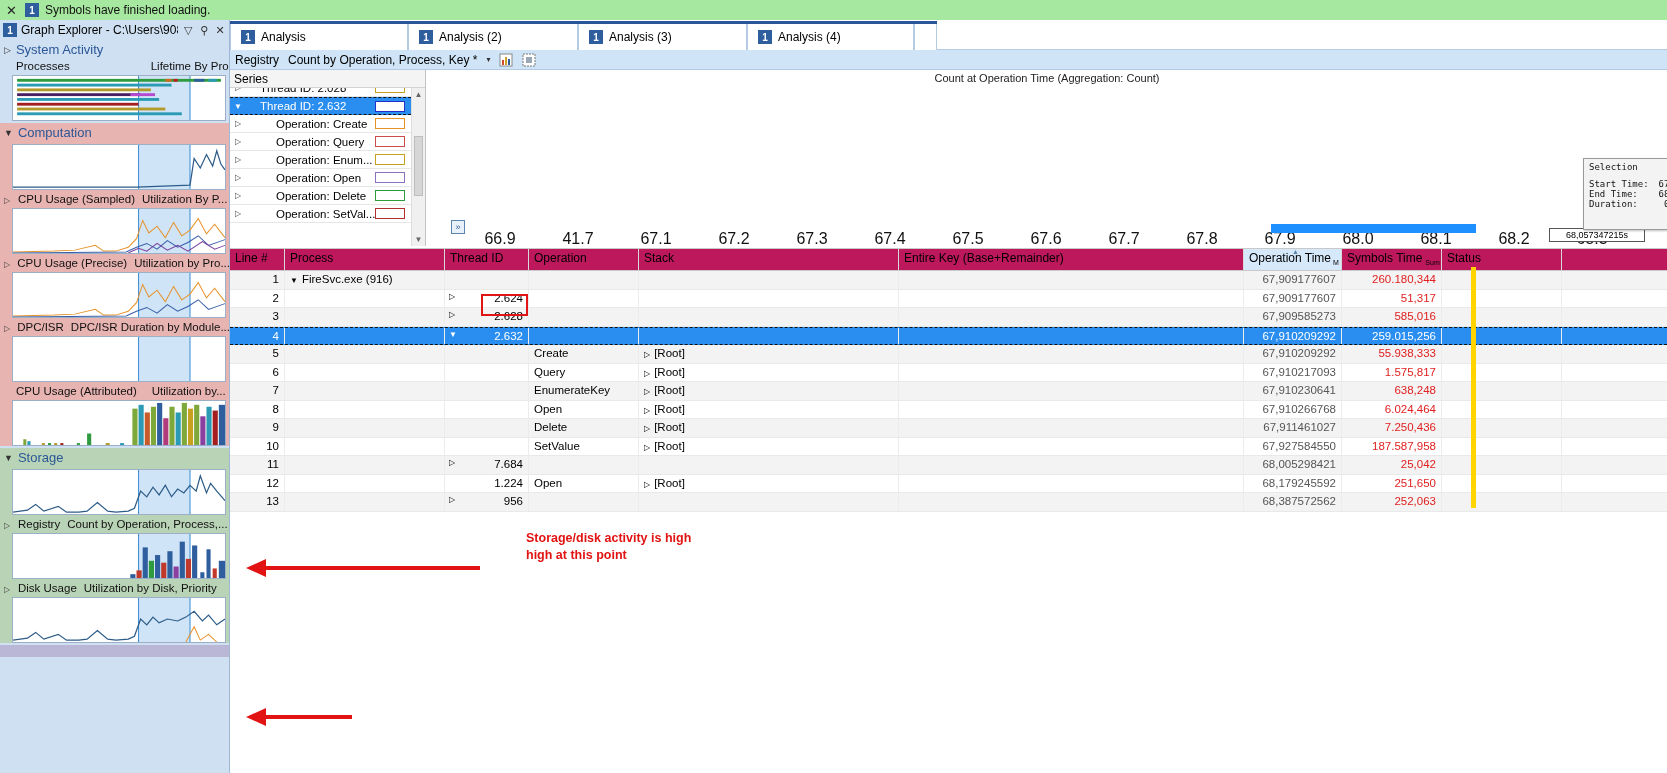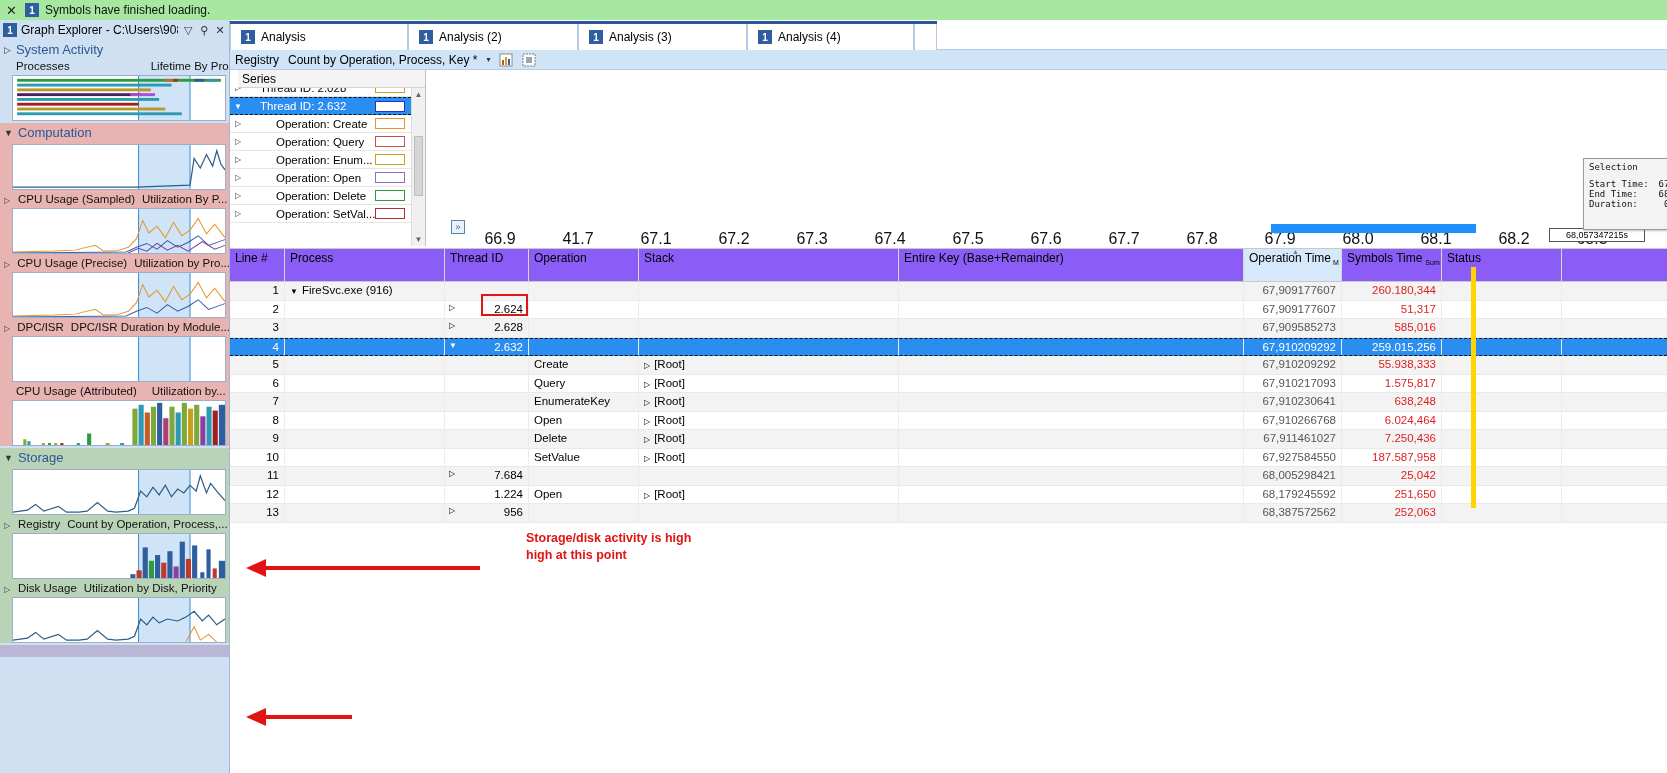--- a/index.html
+++ b/index.html
@@ -94,21 +94,21 @@
   #viewbar .caret { font-size:8px; color:#333; }
   #viewbar .tbtn { width:14px; height:14px; position:relative; cursor:pointer; }
 
   
   #series {
     position:absolute; left:0; top:50px; width:196px; height:176px;
     background:#fff; border-right:1px solid #c3c3c3;
   }
   #series-hdr {
     height:18px; background:#f4f4f4; border-bottom:1px solid #d4d4d4;
-    font-size:12px; padding-left:4px; display:flex; align-items:center;margin-left:8px;
+    font-size:12px; padding-left:4px; display:flex; align-items:center;
   }
   .srow {
     height:18px; display:flex; align-items:center; font-size:11.5px;
     border-bottom:1px solid #e6e6e6; position:relative;
   }
   .srow .tri { width:16px; text-align:center; font-size:8px; color:#444; }
   .srow .lbl { flex:1 1 auto; white-space:nowrap; overflow:hidden; }
   .srow .swatch { width:30px; height:11px; border:1.5px solid #888; background:#fff; margin-right:6px; }
   .srow.sel { background:#2a8ef0; color:#fff; border-top:1px dashed #111; border-bottom:1px dashed #111; }
   .srow.sel .tri { color:#fff; }
@@ -134,21 +134,21 @@
     position:absolute; left:0; top:2px; width:100%; text-align:center;
     font-size:11px; color:#222;
   }
   #plot { position:absolute; left:38px; top:22px; right:0; height:132px; }
   .ylab { position:absolute; right:100%; margin-right:5px; font-size:11px; color:#111; white-space:nowrap; }
   #xaxis { position:absolute; left:38px; right:0; top:154px; height:22px; }
   .xlab { position:absolute; font-size:16px; color:#111; transform:translateX(-50%); top:6px; }
 
   
   #grid { position:absolute; left:0; top:228px; width:1437px; height:260px; background:#fff; }
-  #grid-hdr { display:flex; height:34px; background:#8b5cf6; border-bottom:1px solid #c9c9c9;
+  #grid-hdr { display:flex; height:23px; background:#be185d; border-bottom:1px solid #c9c9c9;
               border-top:1px solid #c9c9c9; font-size:12px; }
   #grid-hdr .c { border-right:1px solid #d8d8d8; padding:2px 5px 0 5px; white-space:nowrap; position:relative; }
   .grow { display:flex; height:18.5px; font-size:11.5px; border-bottom:1px solid #e9e9e9; }
   .grow .c { border-right:1px solid #ececec; padding:2px 5px 0 5px; white-space:nowrap; overflow:hidden; }
   .grow:nth-child(odd) { background:#f3f3f3; }
   .grow.sel { background:#2a8ef0; color:#fff; border-top:1px dashed #111; border-bottom:1px dashed #111; }
   .c.num { text-align:right; }
   .c.red { color:#e02020; text-align:right; }
   .grow.sel .c.red { color:#fff; }
   .c.gray { color:#555; text-align:right; }
@@ -492,20 +492,21 @@
       </div>
     </div>
     <div id="series-scroll">
       <div class="up">▲</div>
       <div class="thumbv"></div>
       <div class="dn" style="position:absolute;bottom:0;left:0;right:0">▼</div>
     </div>
   </div>
 
   <div id="chart">
+    <div id="chart-title">Count at Operation Time (Aggregation: Count)</div>
     <div id="xaxis">
       <span class="xlab" style="left:35px">66.9</span>
       <span class="xlab" style="left:113px">41.7</span>
       <span class="xlab" style="left:191px">67.1</span>
       <span class="xlab" style="left:269px">67.2</span>
       <span class="xlab" style="left:347px">67.3</span>
       <span class="xlab" style="left:425px">67.4</span>
       <span class="xlab" style="left:503px">67.5</span>
       <span class="xlab" style="left:581px">67.6</span>
       <span class="xlab" style="left:659px">67.7</span>

